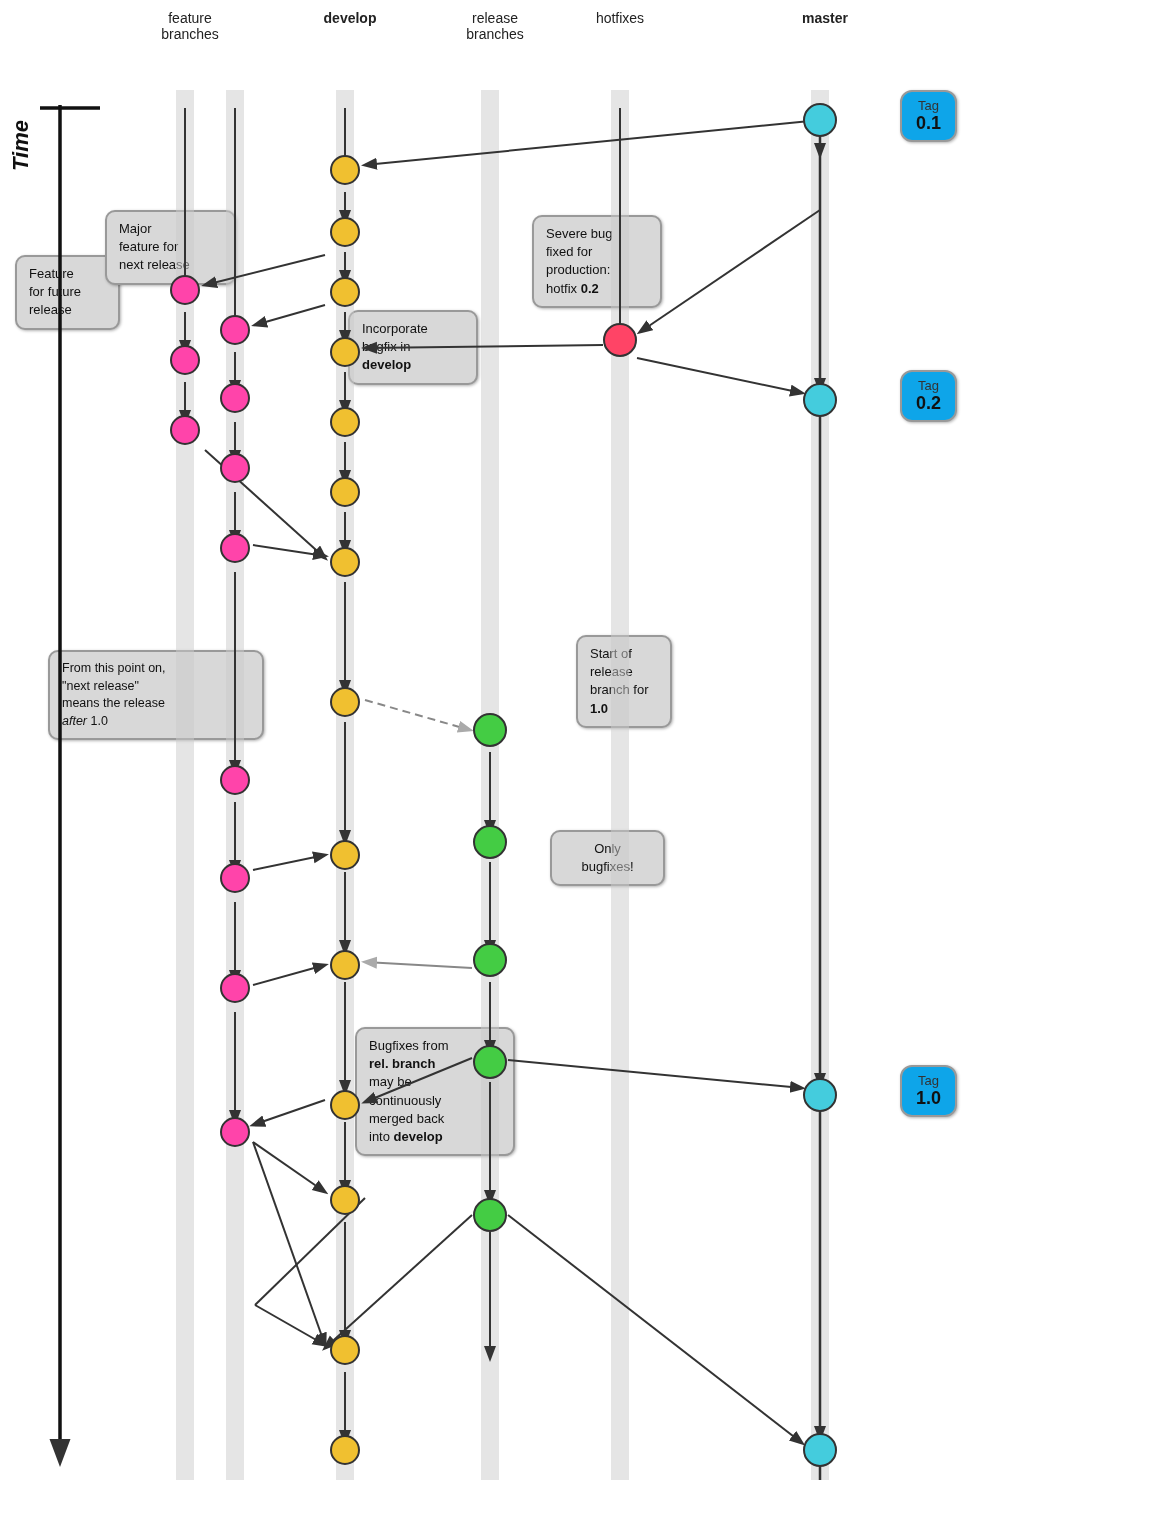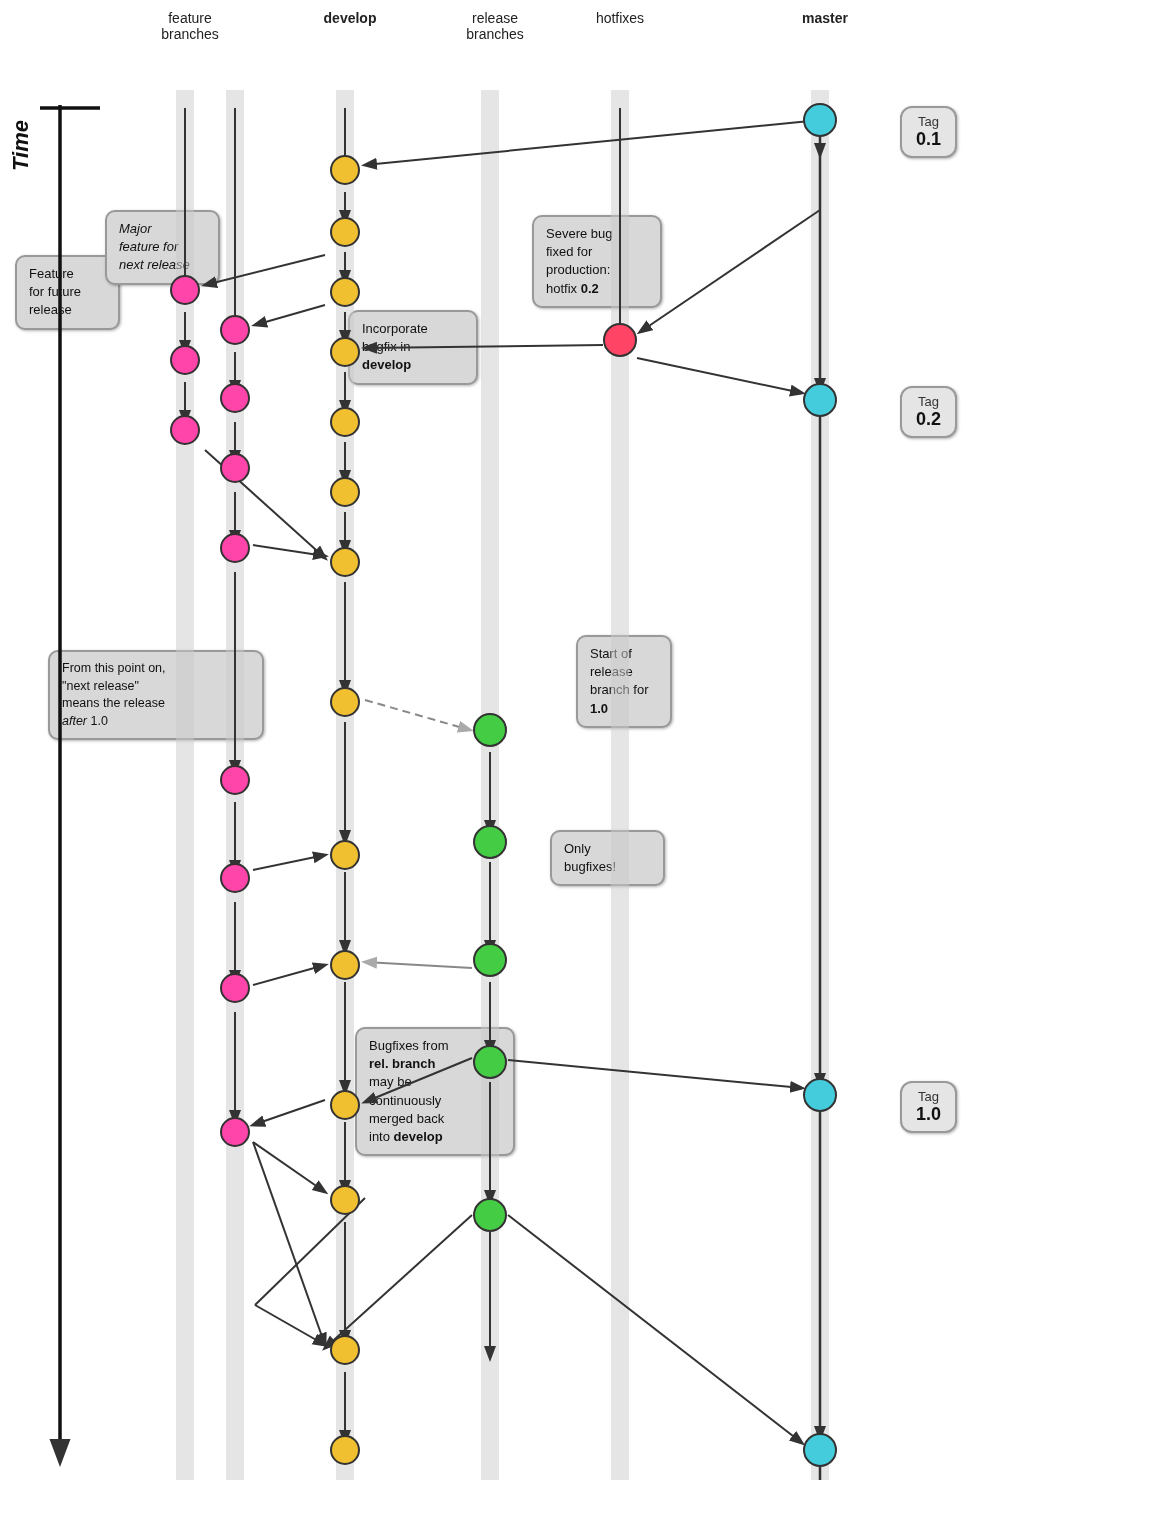--- a/index.html
+++ b/index.html
@@ -47,29 +47,28 @@
       font-weight: bold;
       font-style: italic;
       color: #111;
       writing-mode: vertical-rl;
       transform: rotate(180deg);
       left: 8px;
       top: 120px;
     }
     .tag-box {
       position: absolute;
-      background: #e5e5e5;
+      background: #0ea5e9;
       border-radius: 12px;
       border: 2px solid #999;
       padding: 6px 14px;
       text-align: center;
       font-size: 13px;
       color: #333;
       box-shadow: 1px 1px 3px rgba(0,0,0,0.3);
-      margin-top: 16px;
     }
     .tag-box .tag-val {
       font-size: 18px;
       font-weight: bold;
       color: #111;
       display: block;
     }
   </style>
 </head>
 <body>
@@ -101,41 +100,41 @@
     Tag<br><span class="tag-val">0.2</span>
   </div>
   <div class="tag-box" style="left:900px; top:1065px;">
     Tag<br><span class="tag-val">1.0</span>
   </div>
 
   <div class="label-box" style="left:15px; top:255px; width:105px;">
     Feature<br>for future<br>release
   </div>
 
-  <div class="label-box" style="left:105px; top:210px; width:115px;font-style:italic;">
+  <div class="label-box" style="left:105px; top:210px; width:131px;">
     Major<br>feature for<br>next release
   </div>
 
   <div class="label-box" style="left:532px; top:215px; width:130px;">
     Severe bug<br>fixed for<br>production:<br>hotfix <strong>0.2</strong>
   </div>
 
   <div class="label-box" style="left:348px; top:310px; width:130px;">
     Incorporate<br>bugfix in<br><strong>develop</strong>
   </div>
 
   <div class="label-box" style="left:48px; top:650px; width:216px; font-size:12.5px;">
     From this point on,<br>"next release"<br>means the release<br><em>after</em> 1.0
   </div>
 
   <div class="label-box" style="left:576px; top:635px; width:96px;">
     Start of<br>release<br>branch for<br><strong>1.0</strong>
   </div>
 
-  <div class="label-box" style="left:550px; top:830px; width:115px;">
+  <div class="label-box" style="left:550px; top:830px; width:115px;text-align:center;">
     Only<br>bugfixes!
   </div>
 
   <div class="label-box" style="left:355px; top:990px; width:160px;margin-top:37px;">
     Bugfixes from<br><strong>rel. branch</strong><br>may be<br>continuously<br>merged back<br>into <strong>develop</strong>
   </div>
 
   <svg id="main-svg">
     <defs>
       <marker id="arrow" markerWidth="8" markerHeight="8" refX="6" refY="3" orient="auto">

